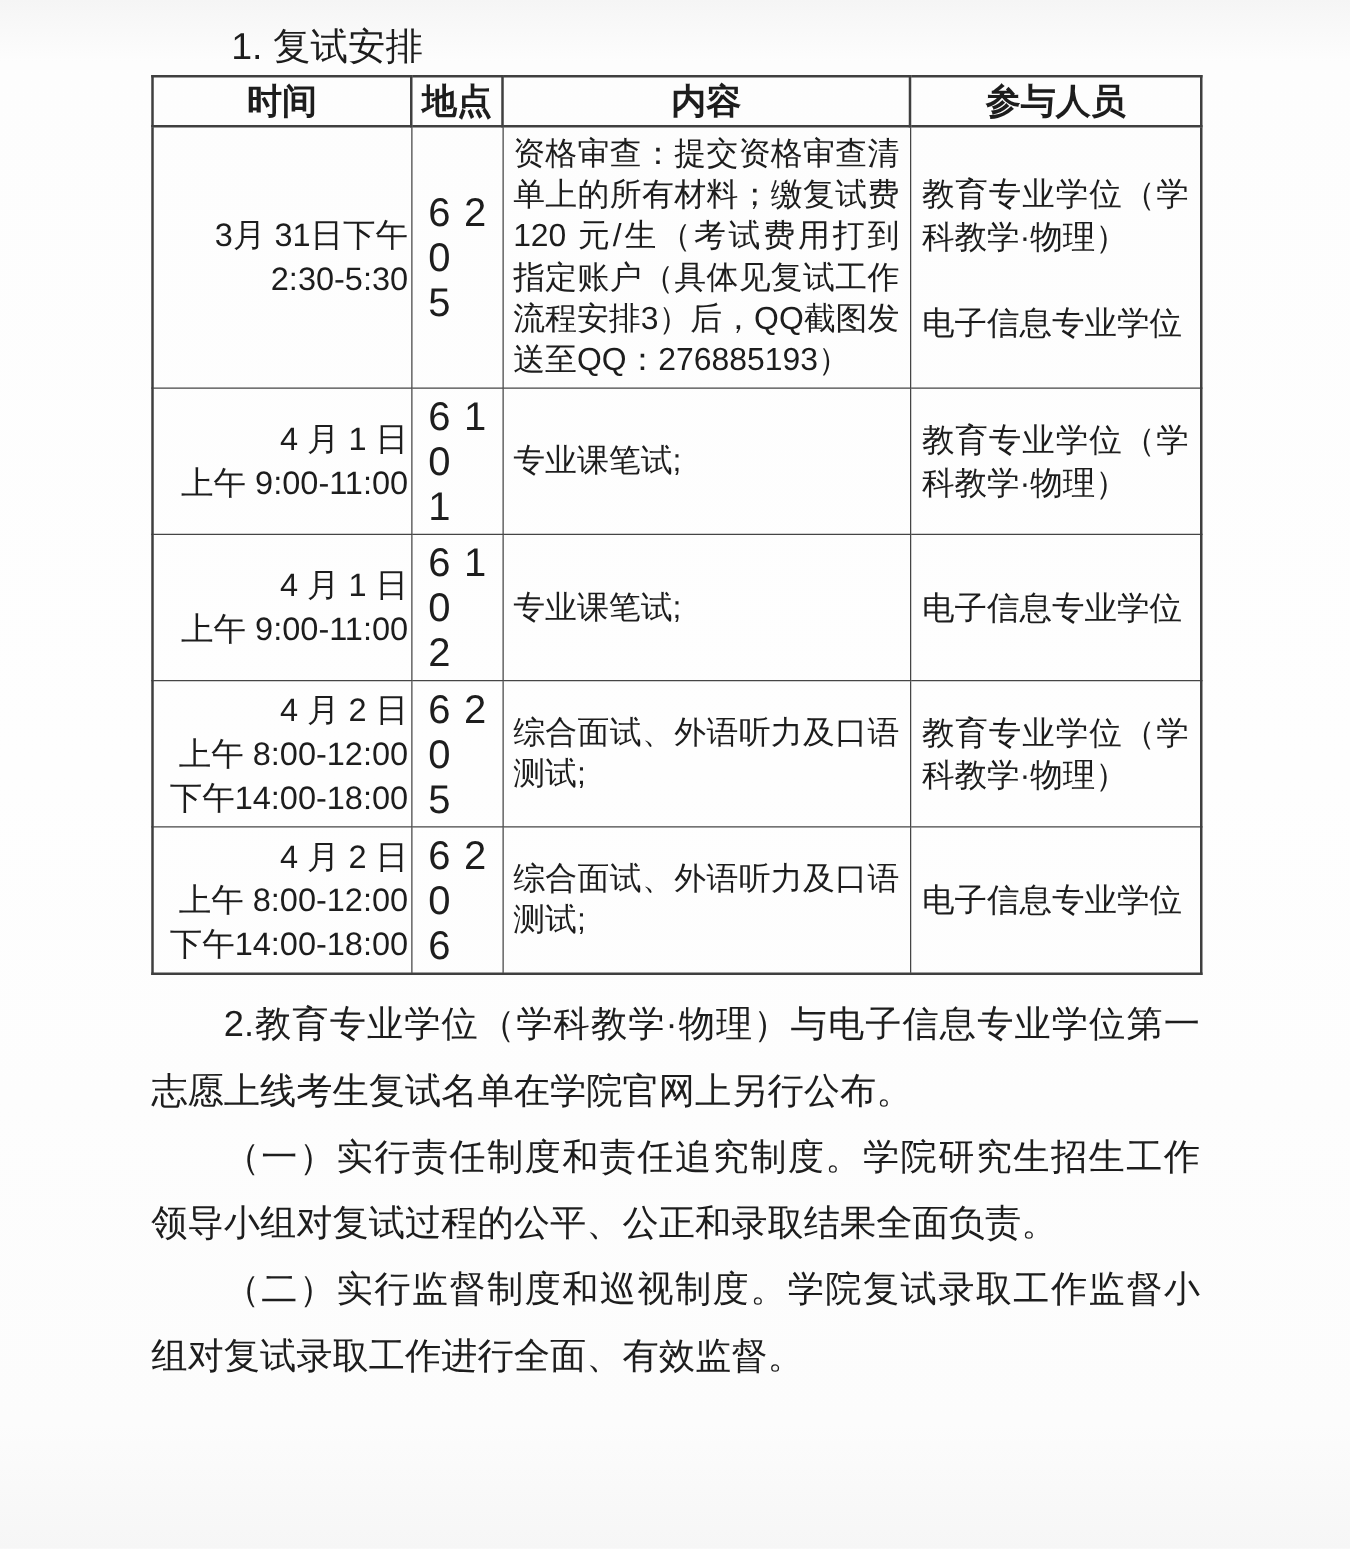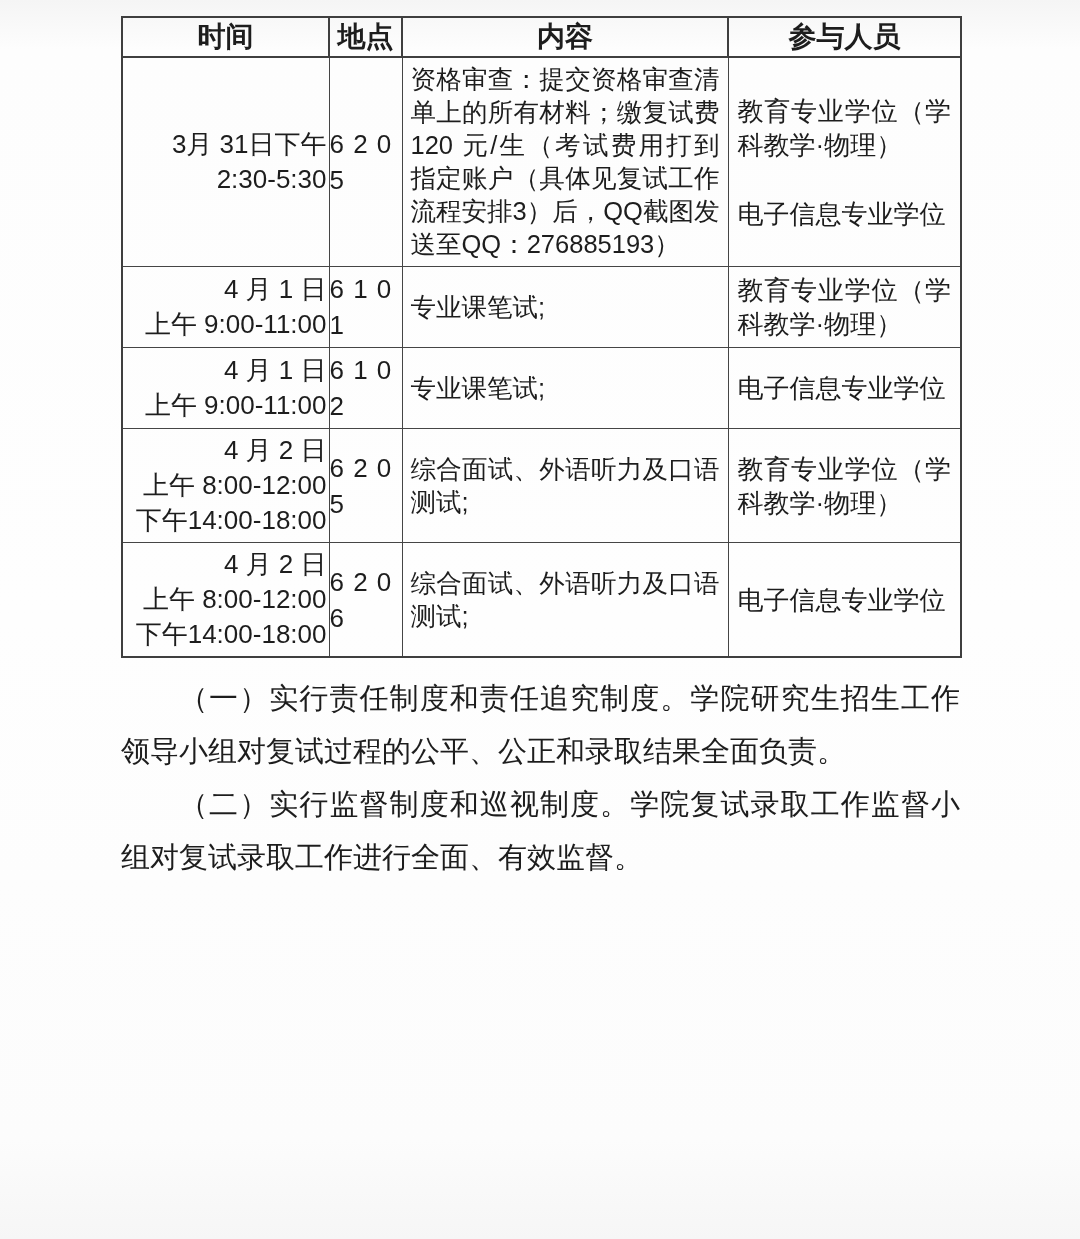--- a/index.html
+++ b/index.html
@@ -52,23 +52,23 @@
     vertical-align: middle;
     padding: 4px 2px;
   }
   td.time {
     text-align: right;
     font-size: 26px;
     line-height: 35px;
     white-space: pre-line;
   }
   td.room {
-    font-size: 26px;
+    font-size: 32px;
     line-height: 36px;
-    padding-left: 0;
+    padding-left: 13px;
     white-space: pre-line;
     letter-spacing: 1px;
   }
   td.content {
     font-size: 25.5px;
     line-height: 33px;
     padding: 5px 8px;
     text-align: justify;
   }
   td.participants {
@@ -90,20 +90,21 @@
     line-height: 53px;
     text-indent: 58px;
     text-align: justify;
   }
 </style>
 </head>
 <body>
 
 <div class="page">
 
+  <div class="heading">1. 复试安排</div>
 
 
   <table class="schedule">
     <colgroup>
       <col class="c-time">
       <col class="c-room">
       <col class="c-content">
       <col class="c-part">
     </colgroup>
     <thead>
@@ -165,17 +166,18 @@
 6</td>
           <td class="content">综合面试、外语听力及口语测试;</td>
           <td class="participants">
             <div class="pitem">电子信息专业学位</div>
           </td>
         </tr>
       </tbody>
   </table>
 
   <div class="paragraphs" id="paragraphs">
+      <p>2.教育专业学位（学科教学·物理）与电子信息专业学位第一志愿上线考生复试名单在学院官网上另行公布。</p>
       <p>（一）实行责任制度和责任追究制度。学院研究生招生工作领导小组对复试过程的公平、公正和录取结果全面负责。</p>
       <p>（二）实行监督制度和巡视制度。学院复试录取工作监督小组对复试录取工作进行全面、有效监督。</p>
     </div>
 
 </div>
 
 </body></html>

